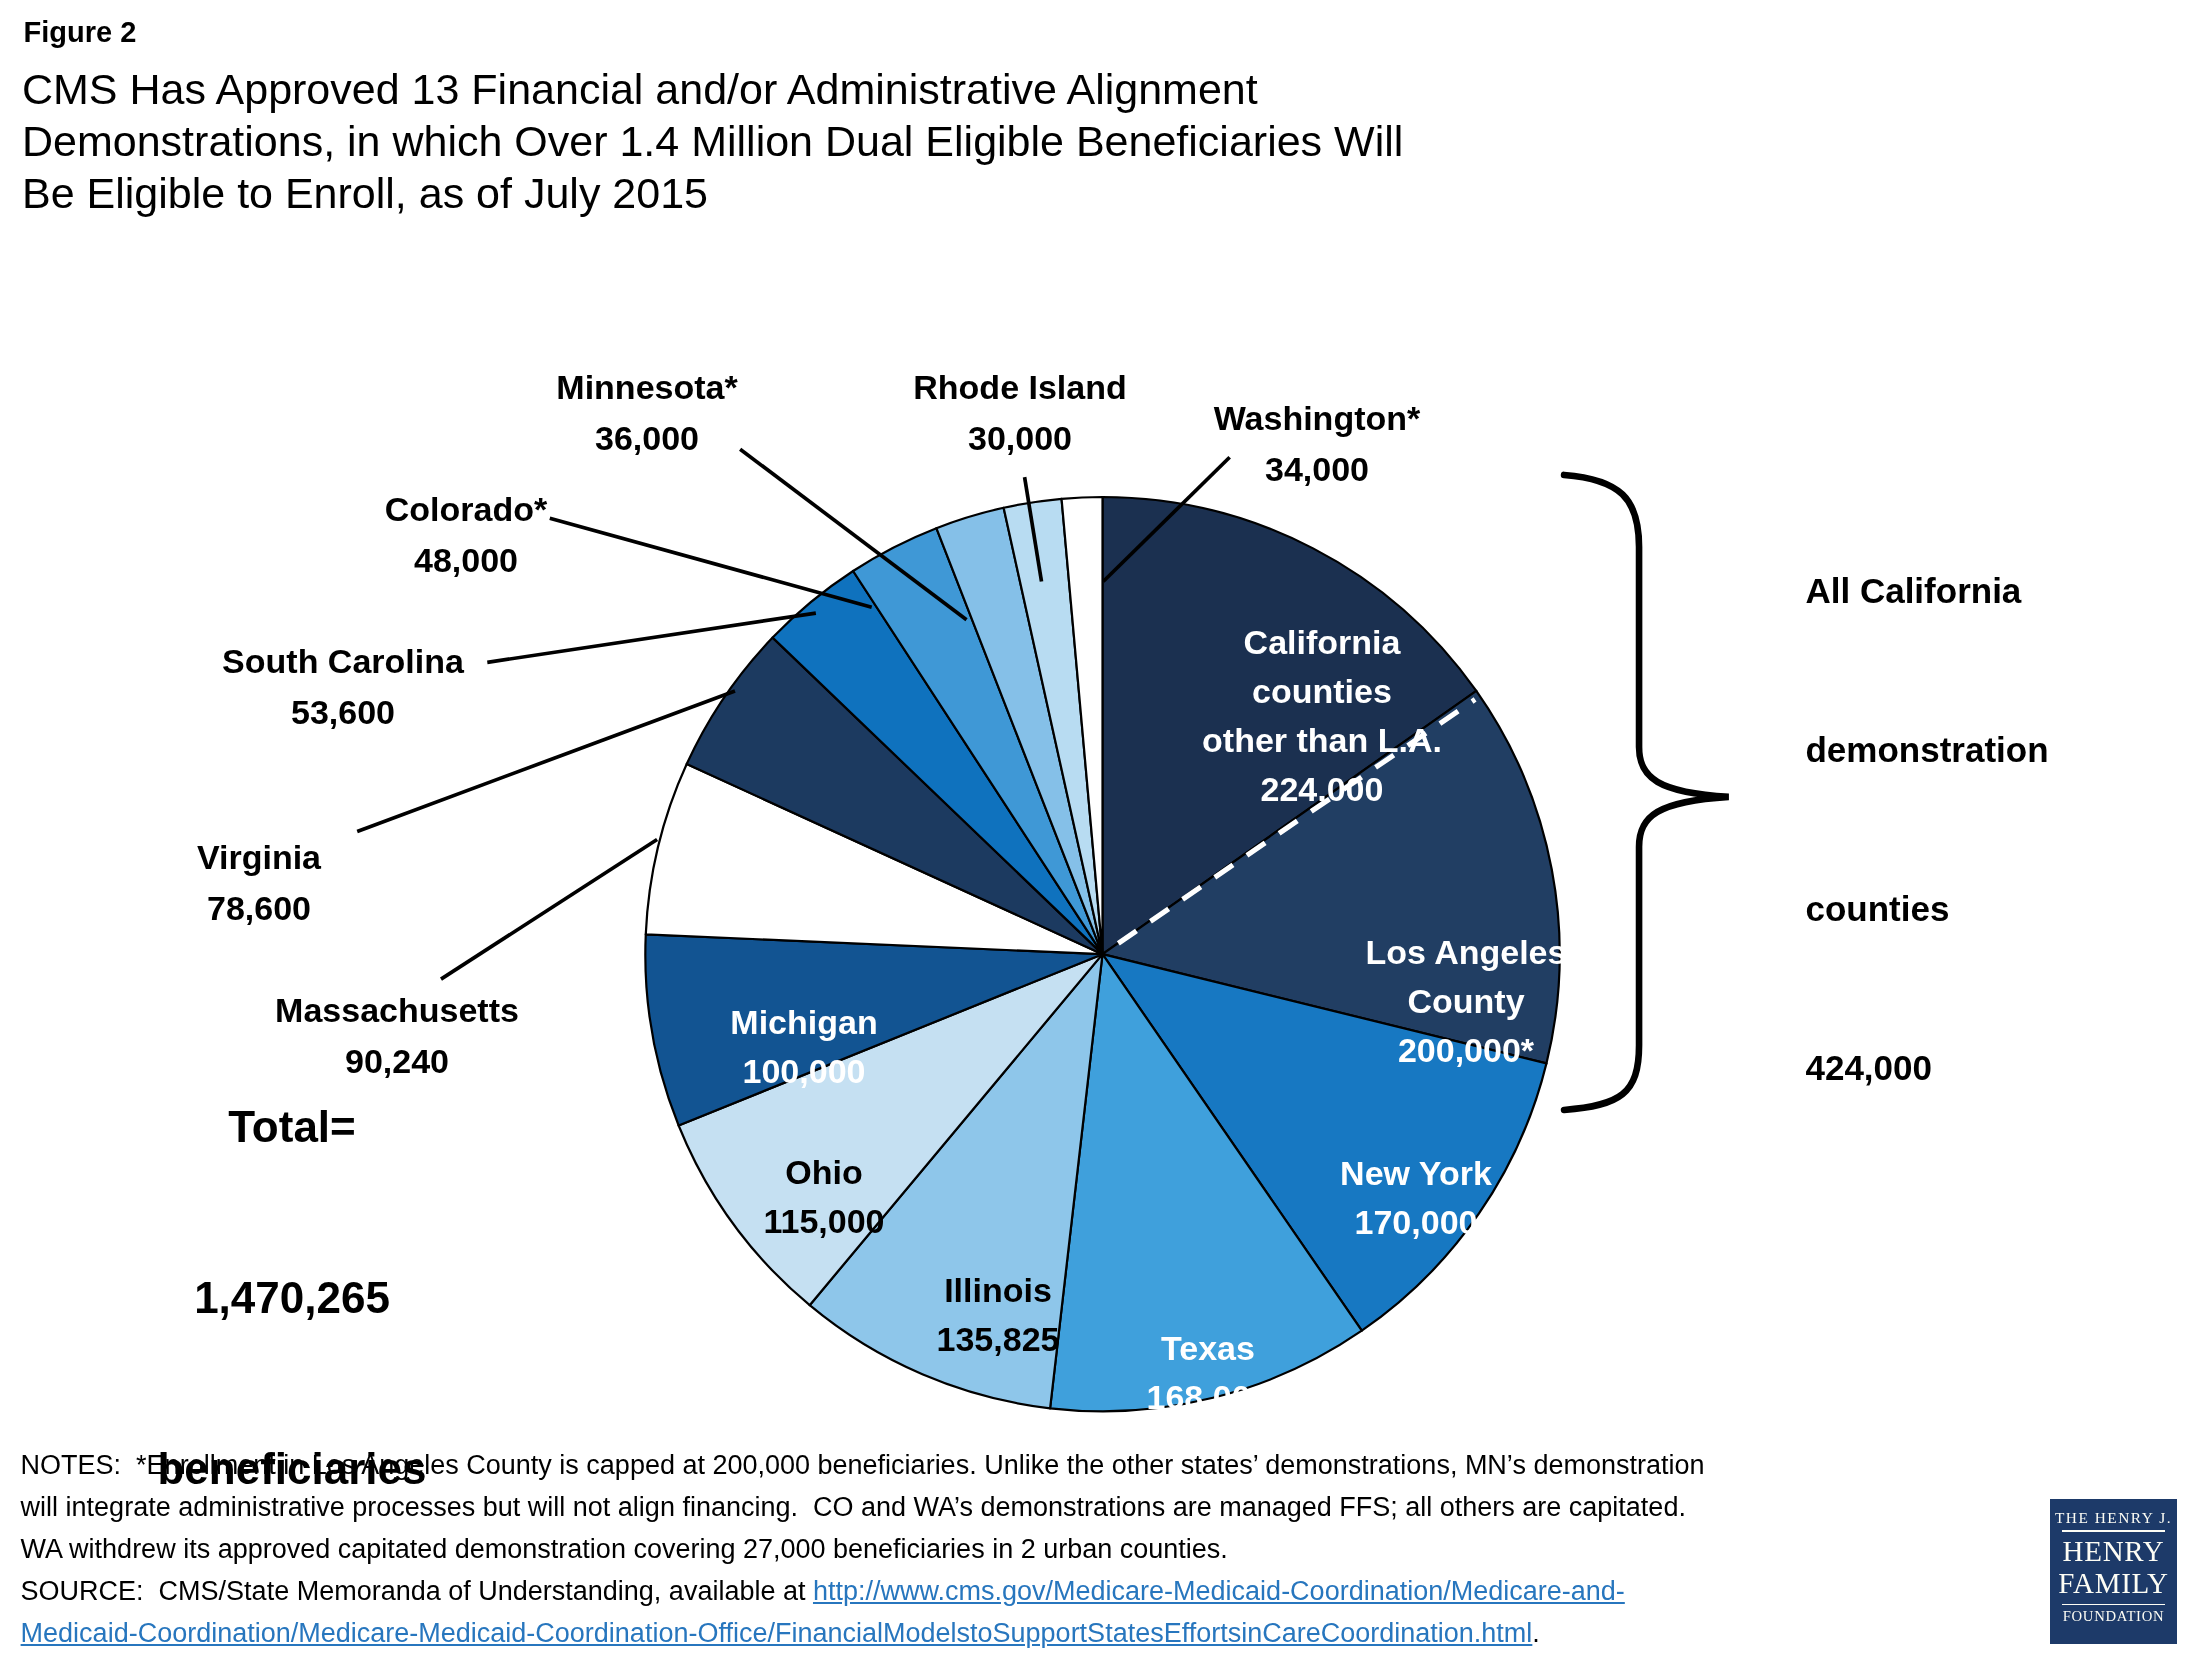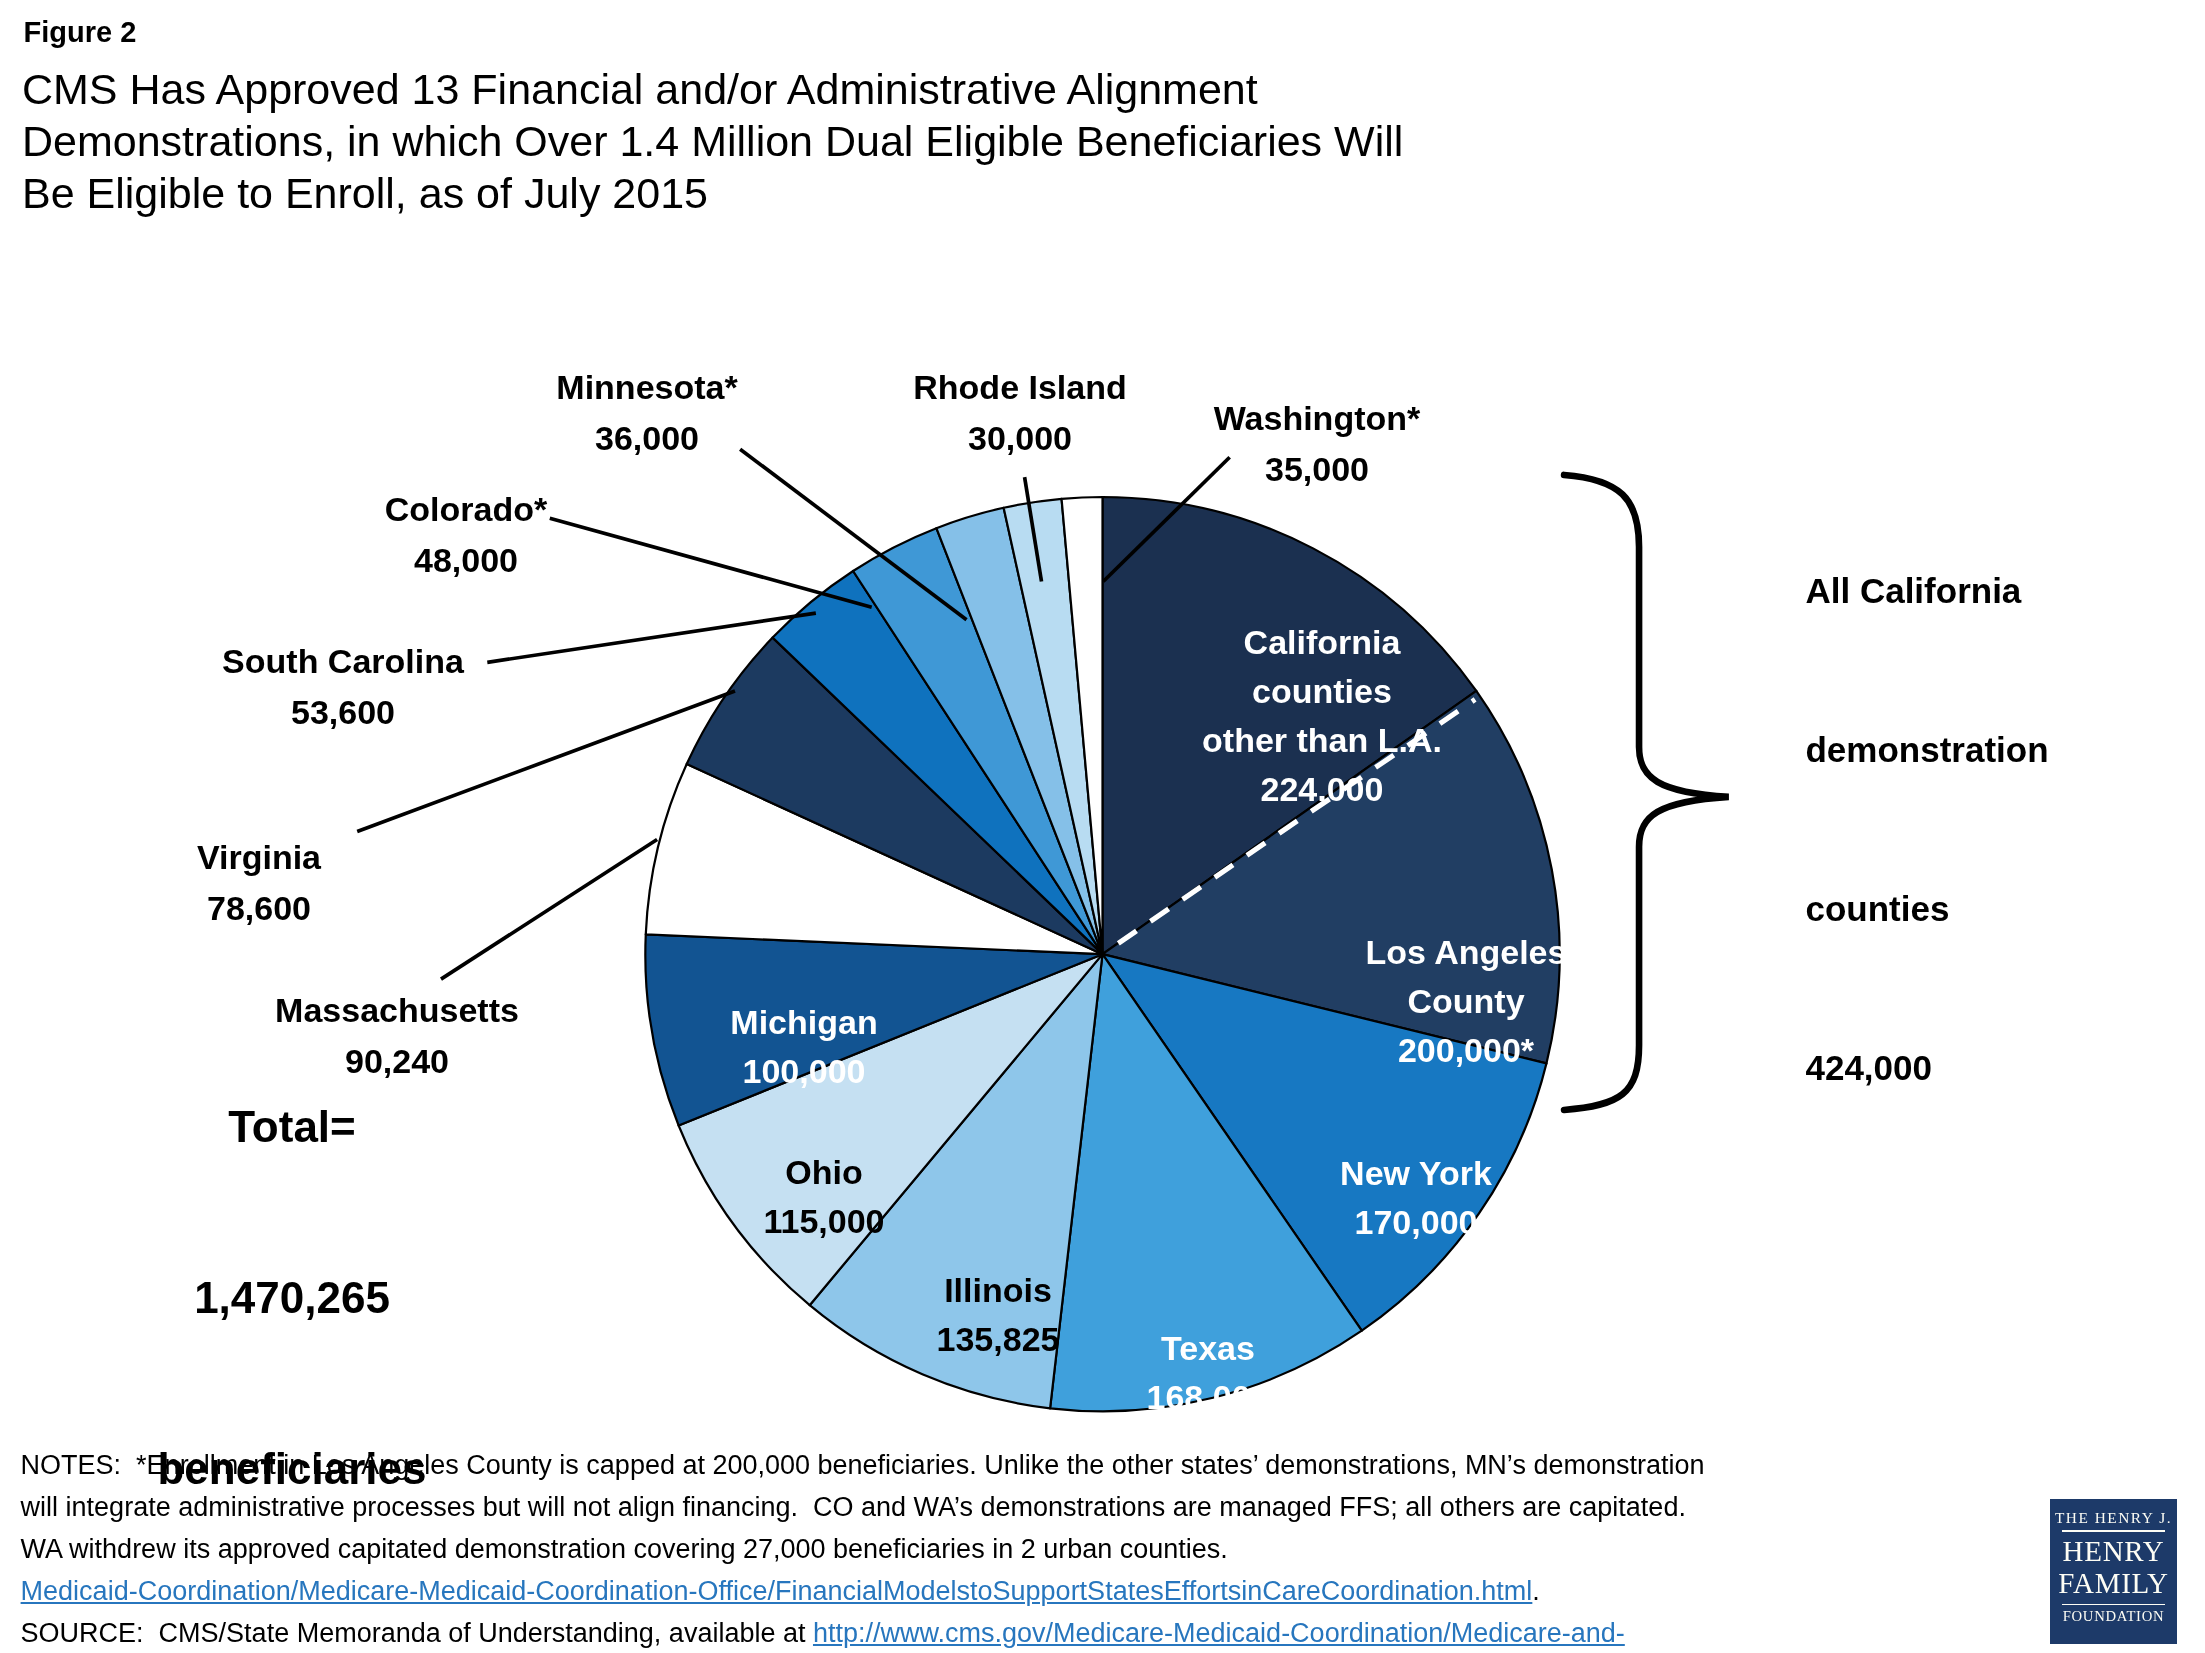--- a/index.html
+++ b/index.html
@@ -116,42 +116,42 @@
 78,600</div>
       <div class="ext-label" style="left: 343px; top: 687px;">South Carolina
 53,600</div>
       <div class="ext-label" style="left: 466px; top: 535px;">Colorado*
 48,000</div>
       <div class="ext-label" style="left: 647px; top: 413px;">Minnesota*
 36,000</div>
       <div class="ext-label" style="left: 1020px; top: 413px;">Rhode Island
 30,000</div>
       <div class="ext-label" style="left: 1317px; top: 444px;">Washington*
-35,000</div>
+34,000</div>
     </div>
 
   <div id="total-block">
     <div>Total=</div>
     <div>1,470,265</div>
     <div>beneficiaries</div>
   </div>
 
   <div id="bracket-label">
     <div>All California</div>
     <div>demonstration</div>
     <div>counties</div>
     <div>424,000</div>
   </div>
 
   <div id="notes-block">
     <div class="note-line">NOTES:  *Enrollment in Los Angeles County is capped at 200,000 beneficiaries. Unlike the other states’ demonstrations, MN’s demonstration</div>
     <div class="note-line">will integrate administrative processes but will not align financing.  CO and WA’s demonstrations are managed FFS; all others are capitated.</div>
     <div class="note-line">WA withdrew its approved capitated demonstration covering 27,000 beneficiaries in 2 urban counties.</div>
+    <div class="note-line"><span>SOURCE:  CMS/State Memoranda of Understanding, available at </span><a class="link">http://www.cms.gov/Medicare-Medicaid-Coordination/Medicare-and-</a></div>
     <div class="note-line"><a class="link">Medicaid-Coordination/Medicare-Medicaid-Coordination-Office/FinancialModelstoSupportStatesEffortsinCareCoordination.html</a><span>.</span></div>
-    <div class="note-line"><span>SOURCE:  CMS/State Memoranda of Understanding, available at </span><a class="link">http://www.cms.gov/Medicare-Medicaid-Coordination/Medicare-and-</a></div>
   </div>
 
   <div id="kff-logo">
     <div class="kff-small">THE HENRY J.</div>
     <div class="kff-rule"></div>
     <div class="kff-big">HENRY</div>
     <div class="kff-big">FAMILY</div>
     <div class="kff-rule2"></div>
     <div class="kff-found">FOUNDATION</div>
   </div>

